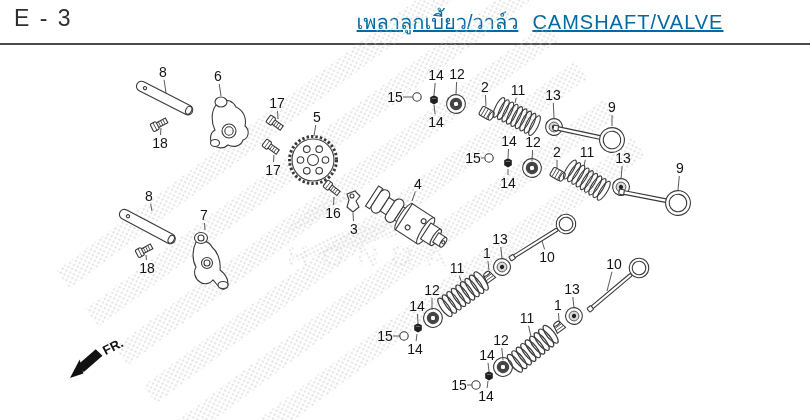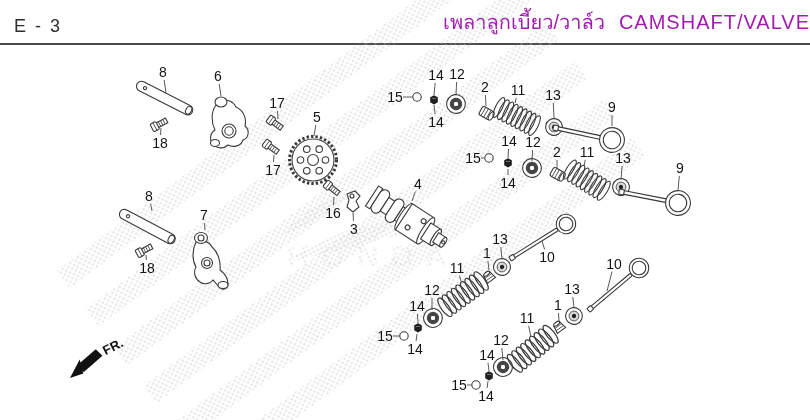--- a/index.html
+++ b/index.html
@@ -1,25 +1,25 @@
 <!DOCTYPE html>
 <html><head>
 <meta charset="utf-8">
 <style>
   html,body{margin:0;padding:0;}
   body{
     width:810px;height:420px;background:#ffffff;position:relative;overflow:hidden;
     font-family:"Liberation Sans",sans-serif;
   }
   .page-code{
-    position:absolute;left:14px;top:16px;font-size:18px;color:#2e2e2e;letter-spacing:2px;
+    position:absolute;left:14px;top:5px;font-size:23px;color:#2e2e2e;letter-spacing:2px;
   }
   .diagram-title{
-    position:absolute;left:270px;top:6px;width:540px;text-align:right;
-    font-size:20px;color:#a21caf;white-space:nowrap;
+    position:absolute;left:270px;top:6px;width:540px;text-align:center;
+    font-size:20px;color:#0369a1;white-space:nowrap;text-decoration:underline;
   }
   .diagram-title .en{margin-left:14px;letter-spacing:1px;}
   .header-rule{
     position:absolute;left:0;right:0;top:43px;height:2px;background:#4c4c4c;
   }
   svg.diagram{position:absolute;left:0;top:0;}
   .callout{font:14px "Liberation Sans",sans-serif;fill:#141414;text-anchor:middle;}
   .leader{stroke:#474747;stroke-width:0.9;fill:none;}
   .ln{fill:#ffffff;stroke:#3a3a3a;stroke-width:1.1;}
   .ln2{fill:none;stroke:#3a3a3a;stroke-width:1.1;}

